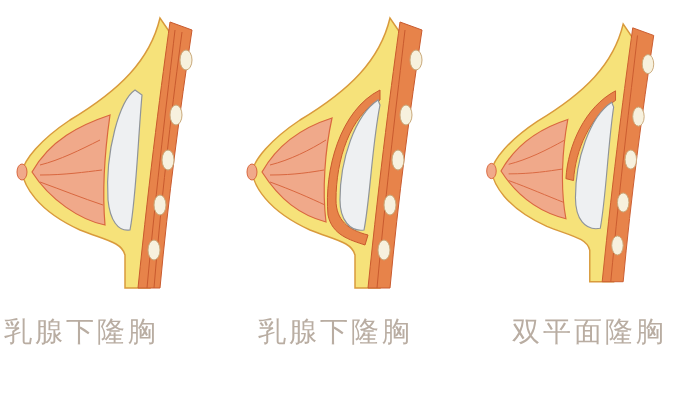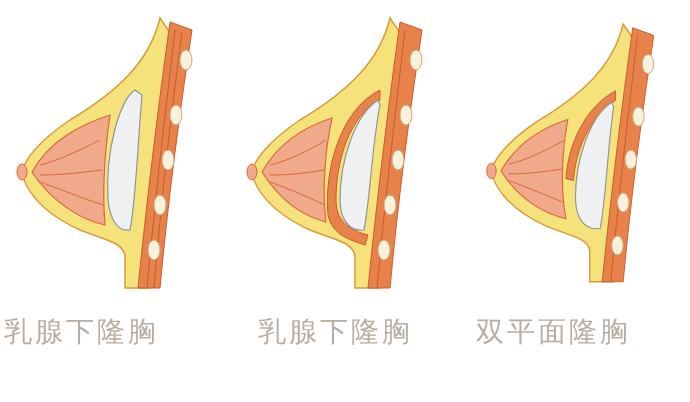--- a/index.html
+++ b/index.html
@@ -71,13 +71,13 @@
     <ellipse cx="150" cy="205" rx="6" ry="10" fill="#f7f1de" stroke="#c9a97a"></ellipse>
     <ellipse cx="144" cy="250" rx="6" ry="10" fill="#f7f1de" stroke="#c9a97a"></ellipse>
 
     <path d="M142,88 C110,105 92,145 90,180 L98,182 C100,150 115,115 142,98 Z" fill="#e7834a" stroke="#c95a2e"></path>
     <path d="M22,172 C40,140 70,125 92,118 C86,150 84,190 90,222 C62,215 40,200 22,172 Z" fill="#f0a98a" stroke="#d9673f" stroke-width="1.2"></path>
     <path d="M30,165 C50,160 70,150 88,140 M30,175 C55,175 72,172 86,170 M30,182 C52,190 70,198 88,205" stroke="#d9673f" stroke-width="1" fill="none"></path>
     <ellipse cx="12" cy="172" rx="5" ry="8" fill="#f0a98a" stroke="#d9673f"></ellipse>
     <path d="M138,100 C115,115 100,160 100,200 C100,222 110,235 126,232 C132,200 134,145 140,105 Z" fill="#eef0f2" stroke="#8f949a" stroke-width="1.2"></path>
   </svg>
 </div>
-<div class="caption" style="left:476px;font-family:Liberation Serif, serif;">双平面隆胸</div>
+<div class="caption" style="left:512px;font-family:Liberation Serif, serif;">双平面隆胸</div>
 
 </body></html>

